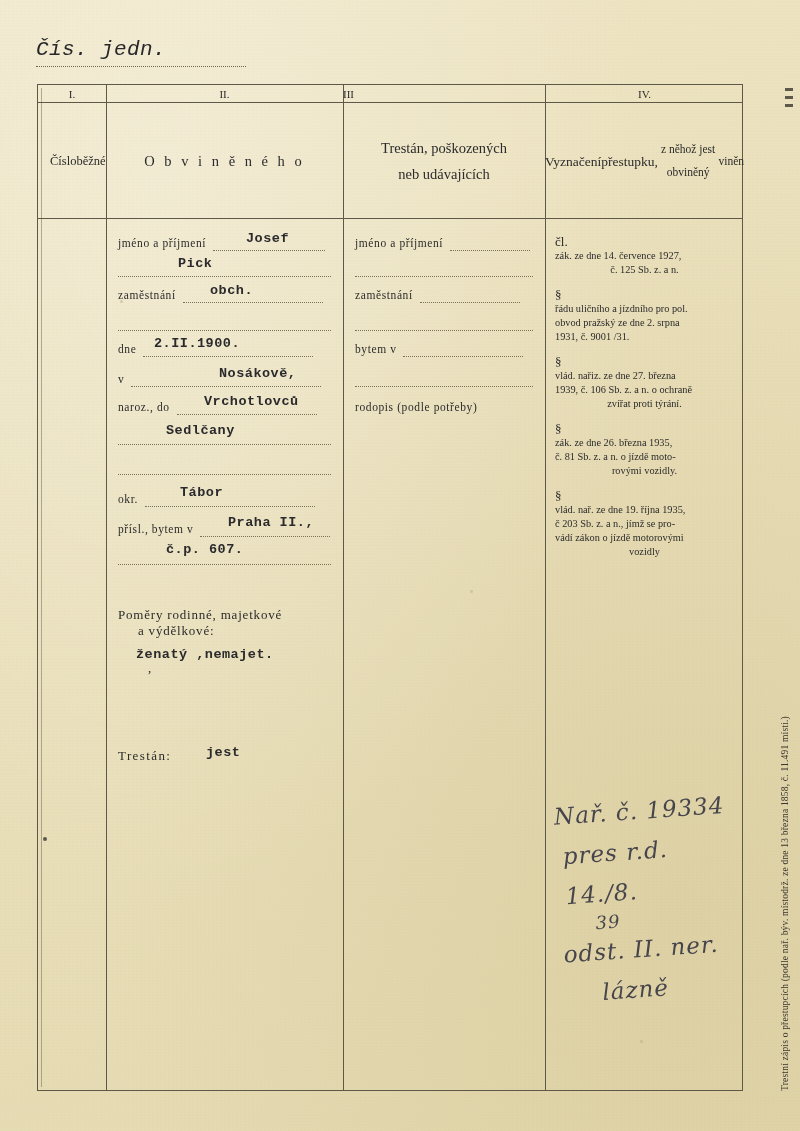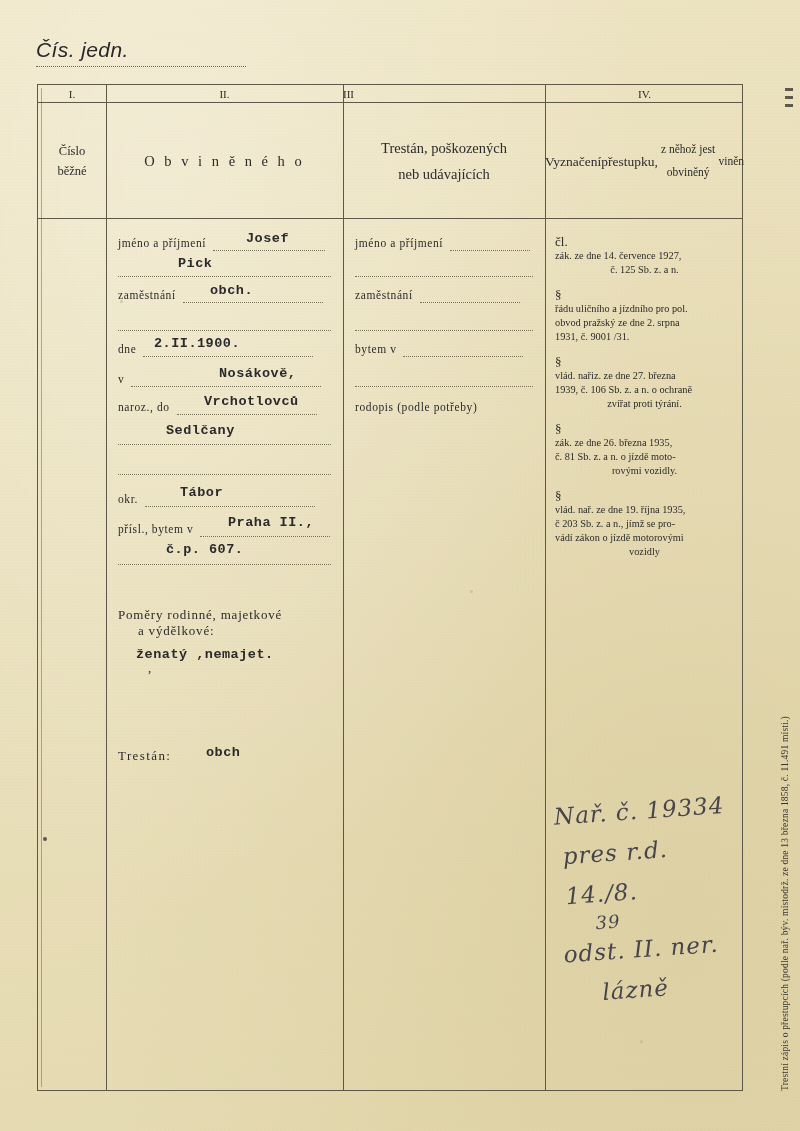--- a/index.html
+++ b/index.html
@@ -30,21 +30,21 @@
     background-image:
       repeating-linear-gradient(0deg, rgba(160,140,90,0.05) 0 1px, rgba(0,0,0,0) 1px 3px),
       repeating-linear-gradient(90deg, rgba(160,140,90,0.04) 0 1px, rgba(0,0,0,0) 1px 4px);
     pointer-events: none;
   }
   
   .cis-jedn {
     position: absolute;
     left: 36px;
     top: 38px;
-    font-family: Liberation Sans, sans-serif;
+    font-family: Liberation Mono, monospace;
     font-style: italic;
     font-size: 21px;
     color: #28282a;
     letter-spacing: 0.4px;
   }
   .cis-jedn-rule {
     position: absolute;
     left: 36px;
     top: 66px;
     width: 210px;
@@ -106,24 +106,24 @@
     text-align: center;
     font-size: 11px;
     line-height: 18px;
   }
   .col2-head { position: absolute; left: 68px; width: 237px; text-align: center; font-size: 11px; line-height: 18px; }
   .col3-head { position: absolute; left: 305px; width: 202px; text-align: left; font-size: 11px; line-height: 18px; }
   .col4-head { position: absolute; left: 507px; width: 199px; text-align: center; font-size: 11px; line-height: 18px; }
 
   .h2-c1 {
     position: absolute;
-    left: 0; top: 18px;
+    left: 12px; top: 18px;
     width: 68px; height: 116px;
-    display: flex; flex-direction: column;
-    align-items: center; justify-content: center;
+    display: flex; flex-direction: row;
+    align-items: center; 
     font-size: 12.5px; line-height: 20px;
   }
   .h2-c2 {
     position: absolute;
     left: 68px; top: 18px;
     width: 237px; height: 116px;
     display: flex; align-items: center; justify-content: center;
     font-size: 14.5px;
     letter-spacing: 3px;
   }
@@ -370,21 +370,21 @@
 
       <div class="para-label" style="letter-spacing:0.8px;">Poměry rodinné, majetkové</div>
       <div class="para-label" style="letter-spacing:0.8px; margin-left:20px;">a výdělkové:</div>
       <div class="typed" style="margin-top:8px; margin-left:18px;">ženatý ,nemajet.</div>
       <div style="margin-left:30px; margin-top:-2px; font-size:13px;">,</div>
 
       <div style="height:72px;"></div>
 
       <div style="position:relative; height:26px;">
         <span class="para-label" style="letter-spacing:1.4px;">Trestán:</span>
-        <span class="typed" style="position:absolute; left:88px; top:-3px;">obch</span>
+        <span class="typed" style="position:absolute; left:88px; top:-3px;">jest</span>
       </div>
     </div>
 
     <div class="body-c3">
       <div style="position:relative; height:26px;">
         <span class="flabel">jméno a příjmení</span>
         <span class="dots" style="width:80px; margin-left:4px;"></span>
       </div>
       <div style="position:relative; height:26px;">
         <span class="dots" style="width:100%;"></span>

